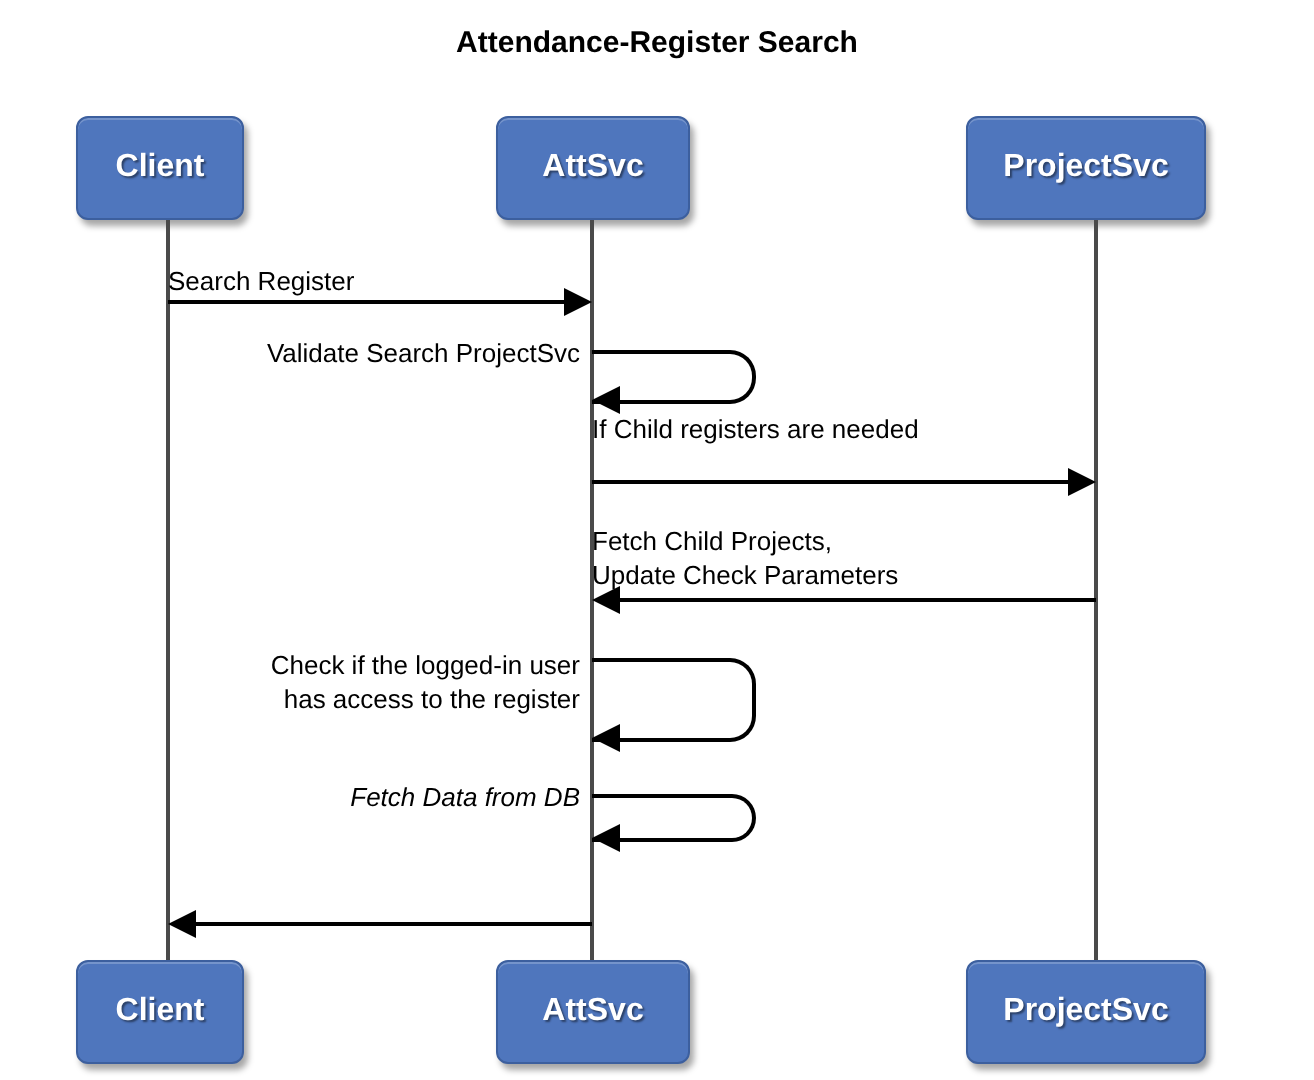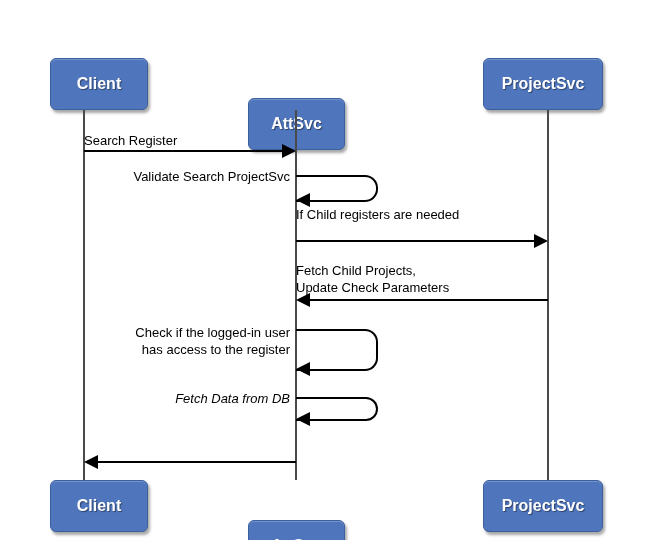--- a/index.html
+++ b/index.html
@@ -35,22 +35,22 @@
     display: flex;
     align-items: center;
     justify-content: center;
   }
   .actor-label {
     color: var(--actor-text, #fff);
     font-size: 16px;
     font-weight: bold;
     text-shadow: 1px 1px 1px rgba(0,0,0,0.45);
   }
-  .a-client      { left: 38px;  width: 98px; margin-left: 12px; }
-  .a-attsvc      { left: 248px; width: 97px; margin-top: 40px; }
+  .a-client      { left: 38px;  width: 84px; }
+  .a-attsvc      { left: 248px; width: 97px; }
   .a-projectsvc  { left: 483px; width: 120px; }
   .row-top    { top: 58px; }
   .row-bottom { top: 480px; }
 
   .lifeline {
     position: absolute;
     top: 110px;
     width: 2px;
     height: 370px;
     background: var(--lifeline, #4a4a4a);
@@ -96,20 +96,21 @@
     border-left: none;
     border-radius: 0 13px 13px 0;
     box-sizing: border-box;
   }
 </style>
 </head>
 <body>
 
 <div class="diagram" style="--background: #ffffff; --actor-fill: #4f76bd; --actor-border: #3c5f9e; --actor-text: #ffffff; --lifeline: #4a4a4a; --arrow: #000000; --label-text: #000000;">
 
+  <div class="title">Attendance-Register Search</div>
 
   <div class="actor a-client row-top">
     <span class="actor-label">Client</span>
   </div>
   <div class="actor a-attsvc row-top">
     <span class="actor-label">AttSvc</span>
   </div>
   <div class="actor a-projectsvc row-top">
     <span class="actor-label">ProjectSvc</span>
   </div>

